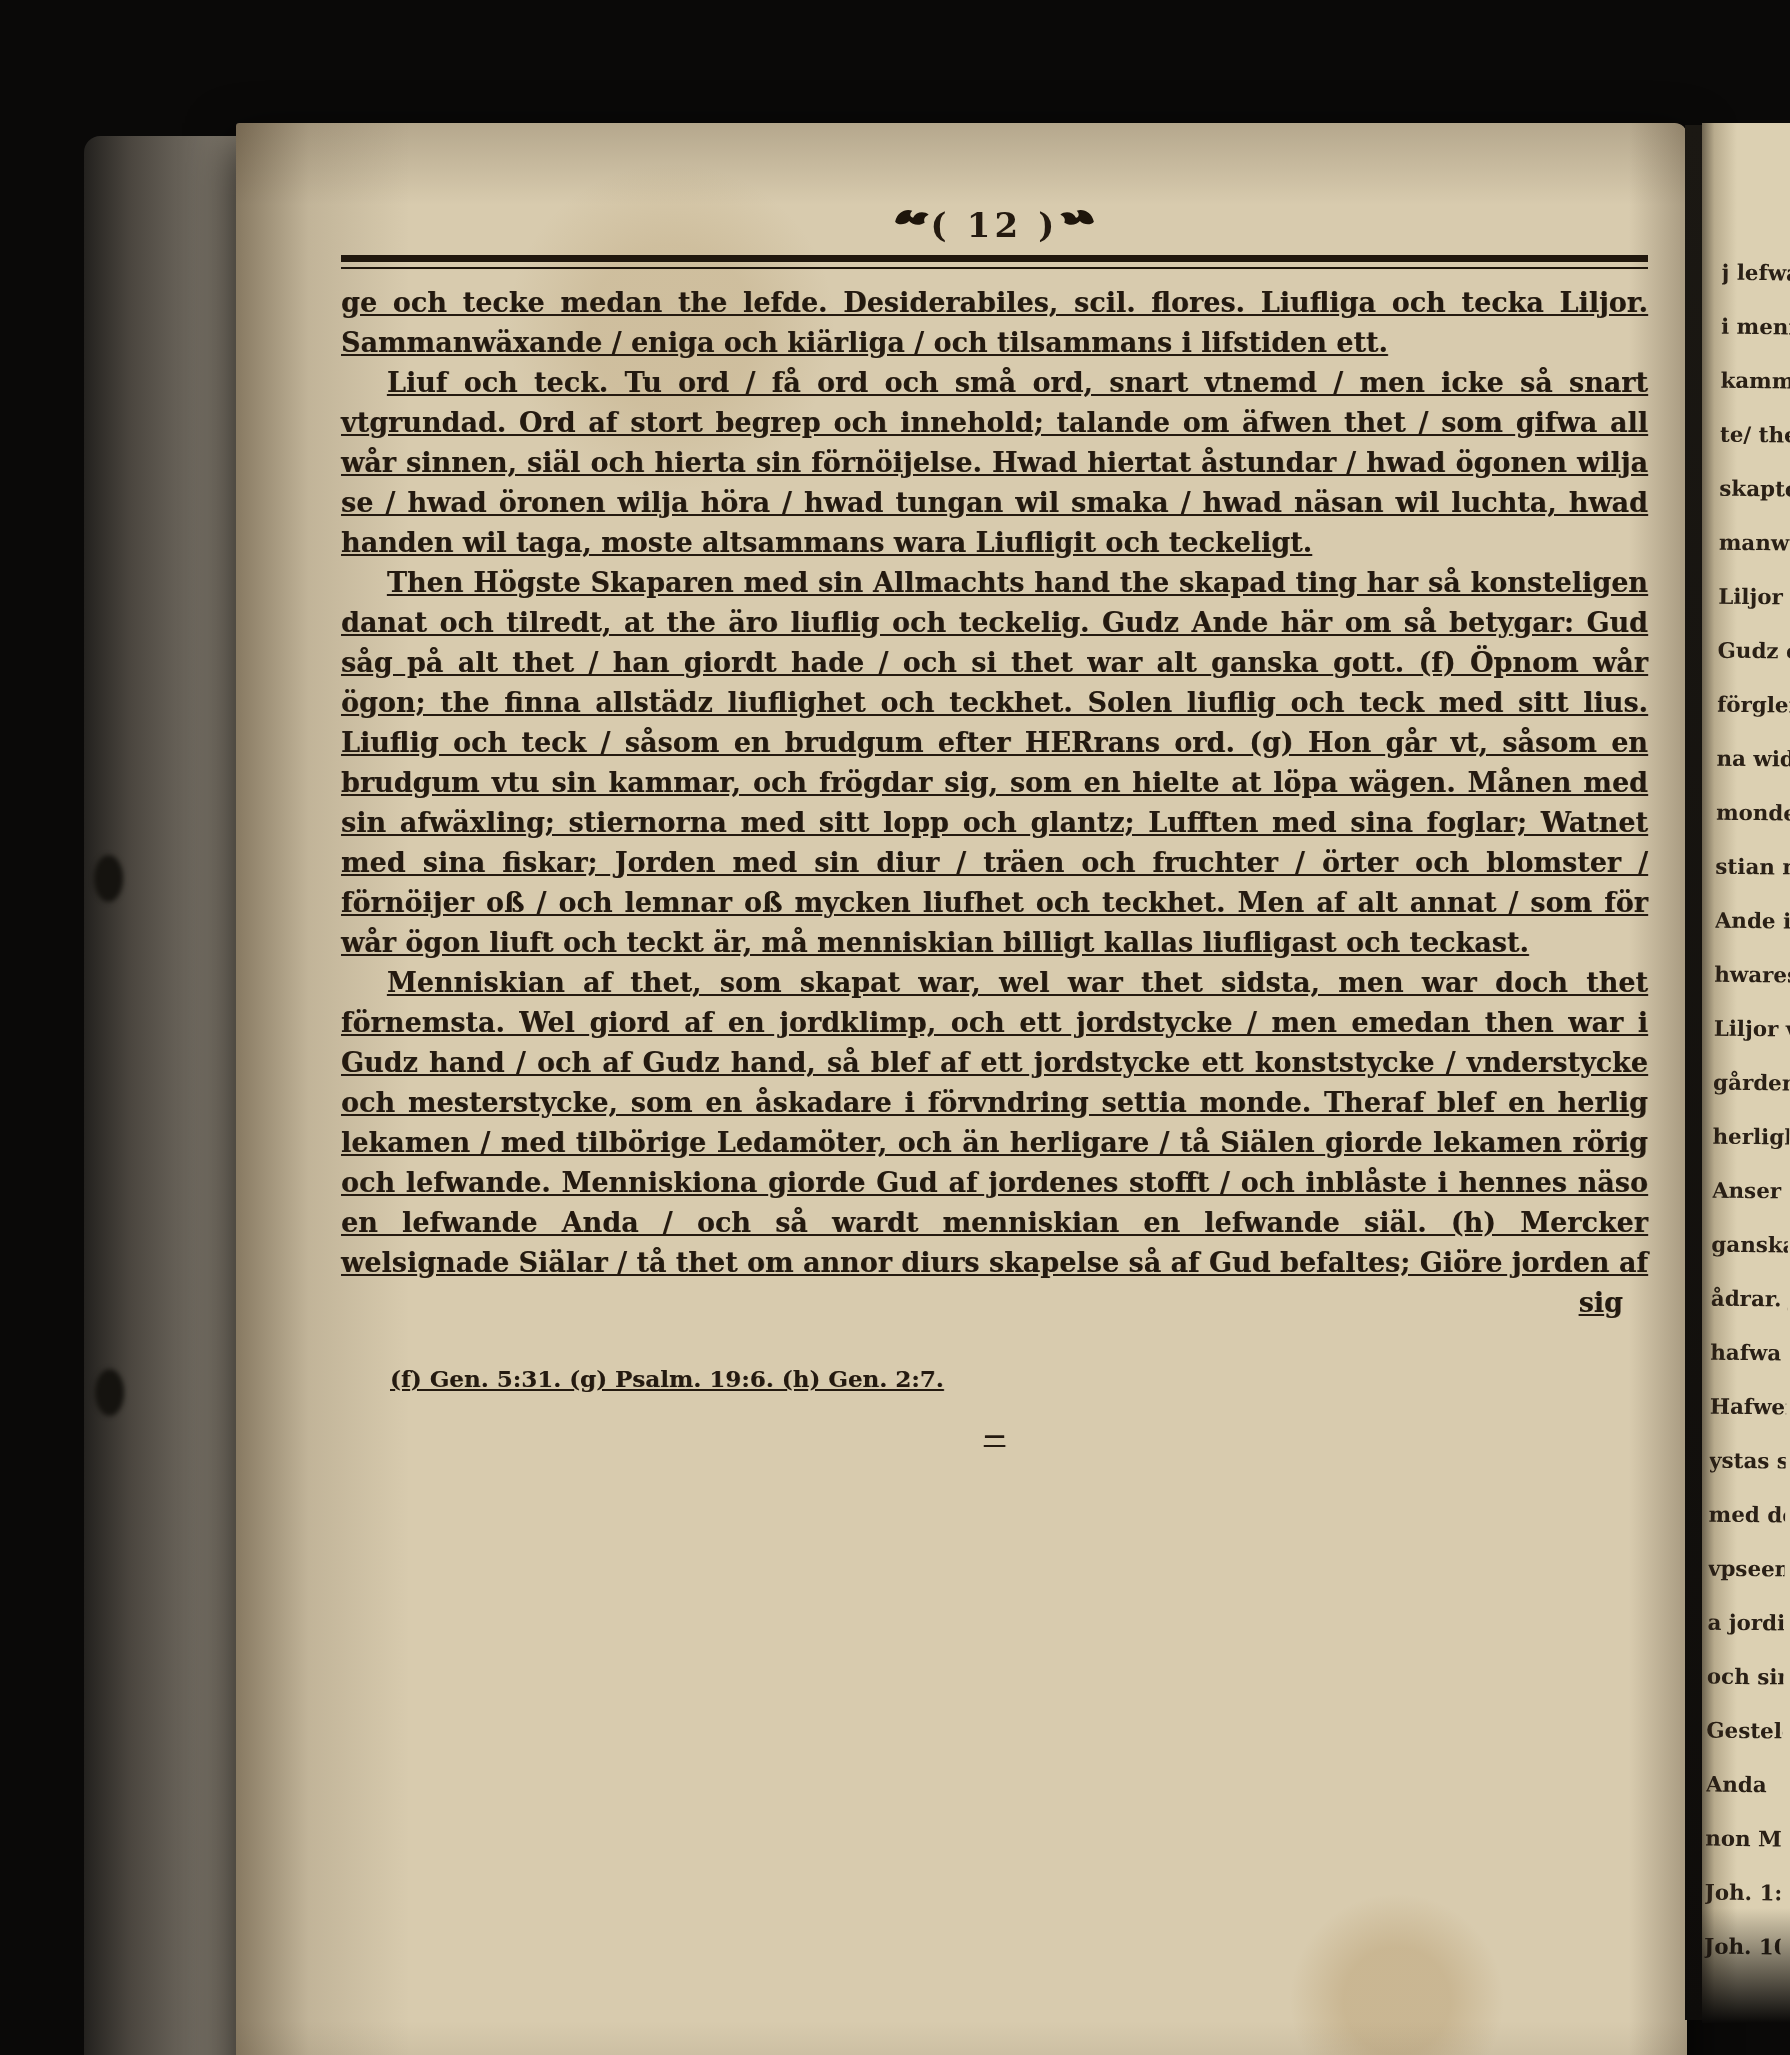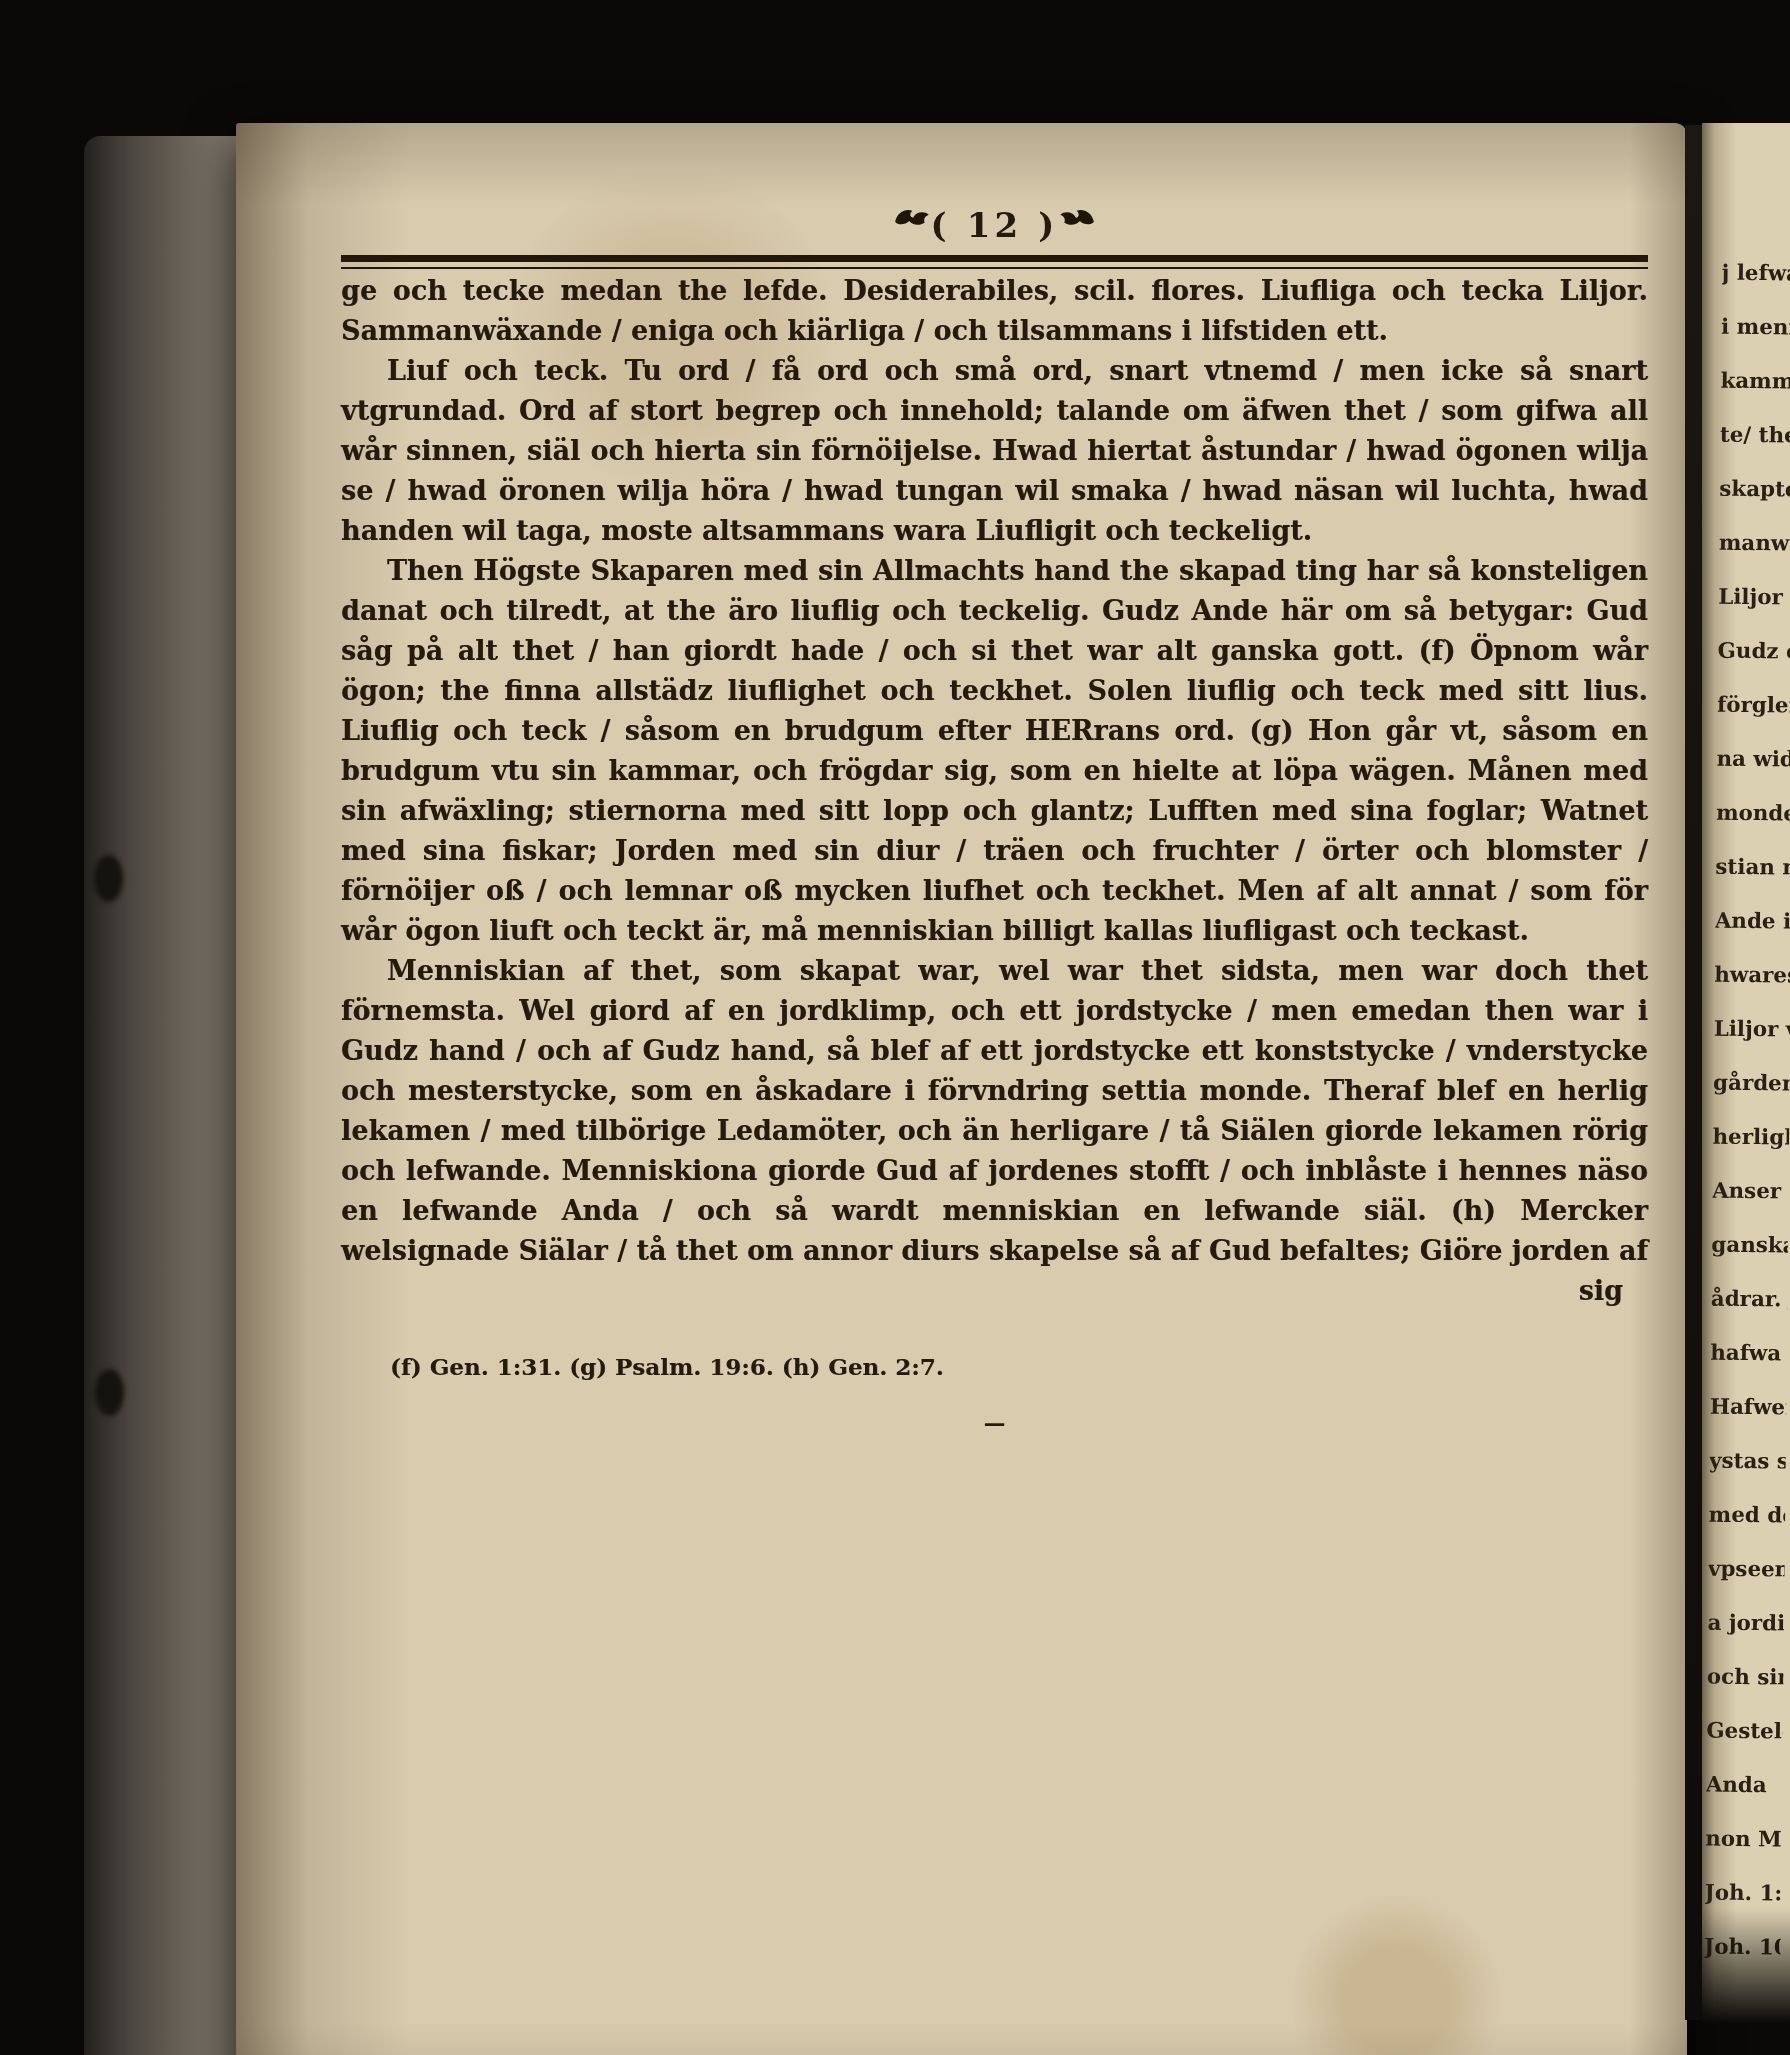--- a/index.html
+++ b/index.html
@@ -30,22 +30,22 @@
 
   .header{display:flex;align-items:flex-start;justify-content:center;}
   .pagenum{font-size:34px;font-weight:bold;letter-spacing:4.1px;}
   .fleuron svg{display:block;}
   .fleuron.flip{transform:scaleX(-1);}
   .fleuron path{fill:#1e150b;}
 
   .rule-thick{margin-top:10px;border-top:7px solid #20170d;}
   .rule-thin{margin-top:5px;border-top:2.9px solid #20170d;}
 
-  .body-text{margin-top:2px;font-size:27px;font-weight:bold;line-height:40px;
-             text-align:justify;text-shadow:0.4px 0 0 rgba(35,26,16,.45);}
+  .body-text{margin-top:14px;font-size:27px;font-weight:bold;line-height:40px;
+             text-align:justify;text-shadow:0.4px 0 0 rgba(35,26,16,.45);text-decoration:underline;}
   .para{margin:0;}
   .para:not(.p-first){text-indent:1.7em;}
   .catchword{text-align:right;padding-right:25px;}
   .footnote{margin-top:41px;padding-left:49px;font-size:23px;line-height:29px;}
   .footnote-mark{text-align:center;margin-top:22.6px;font-size:21.4px;}
 
   
   .gutter-gap{position:absolute;left:1685px;top:125px;width:20px;height:1895px;
               background:linear-gradient(180deg,#1b1813,#0e0c0a);}
 
@@ -84,21 +84,21 @@
 
     <div class="rule-thick"></div>
     <div class="rule-thin"></div>
 
     <div class="body-text">
       <p class="para p-first">ge och tecke medan the lefde. Desiderabiles, scil. flores. Liufliga och tecka Liljor. Sammanwäxande / eniga och kiärliga / och tilsammans i lifstiden ett.</p>
       <p class="para">Liuf och teck. Tu ord / få ord och små ord, snart vtnemd / men icke så snart vtgrundad. Ord af stort begrep och innehold; talande om äfwen thet / som gifwa all wår sinnen, siäl och hierta sin förnöijelse. Hwad hiertat åstundar / hwad ögonen wilja se / hwad öronen wilja höra / hwad tungan wil smaka / hwad näsan wil luchta, hwad handen wil taga, moste altsammans wara Liufligit och teckeligt.</p>
       <p class="para">Then Högste Skaparen med sin Allmachts hand the skapad ting har så konsteligen danat och tilredt, at the äro liuflig och teckelig. Gudz Ande här om så betygar: Gud såg på alt thet / han giordt hade / och si thet war alt ganska gott. (f) Öpnom wår ögon; the finna allstädz liuflighet och teckhet. Solen liuflig och teck med sitt lius. Liuflig och teck / såsom en brudgum efter HERrans ord. (g) Hon går vt, såsom en brudgum vtu sin kammar, och frögdar sig, som en hielte at löpa wägen. Månen med sin afwäxling; stiernorna med sitt lopp och glantz; Lufften med sina foglar; Watnet med sina fiskar; Jorden med sin diur / träen och fruchter / örter och blomster / förnöijer oß / och lemnar oß mycken liufhet och teckhet. Men af alt annat / som för wår ögon liuft och teckt är, må menniskian billigt kallas liufligast och teckast.</p>
       <p class="para">Menniskian af thet, som skapat war, wel war thet sidsta, men war doch thet förnemsta. Wel giord af en jordklimp, och ett jordstycke / men emedan then war i Gudz hand / och af Gudz hand, så blef af ett jordstycke ett konststycke / vnderstycke och mesterstycke, som en åskadare i förvndring settia monde. Theraf blef en herlig lekamen / med tilbörige Ledamöter, och än herligare / tå Siälen giorde lekamen rörig och lefwande. Menniskiona giorde Gud af jordenes stofft / och inblåste i hennes näso en lefwande Anda / och så wardt menniskian en lefwande siäl. (h) Mercker welsignade Siälar / tå thet om annor diurs skapelse så af Gud befaltes; Giöre jorden af</p>
       <div class="catchword">sig</div>
-      <div class="footnote">(f) Gen. 1:31. (g) Psalm. 19:6. (h) Gen. 2:7.</div>
+      <div class="footnote">(f) Gen. 5:31. (g) Psalm. 19:6. (h) Gen. 2:7.</div>
       <div class="footnote-mark">—</div>
     </div>
 
   </div>
 
   <div class="gutter-gap"></div>
 
   <div class="next-page">
     <div class="fragments">
         <div class="frag">j lefwand</div>

